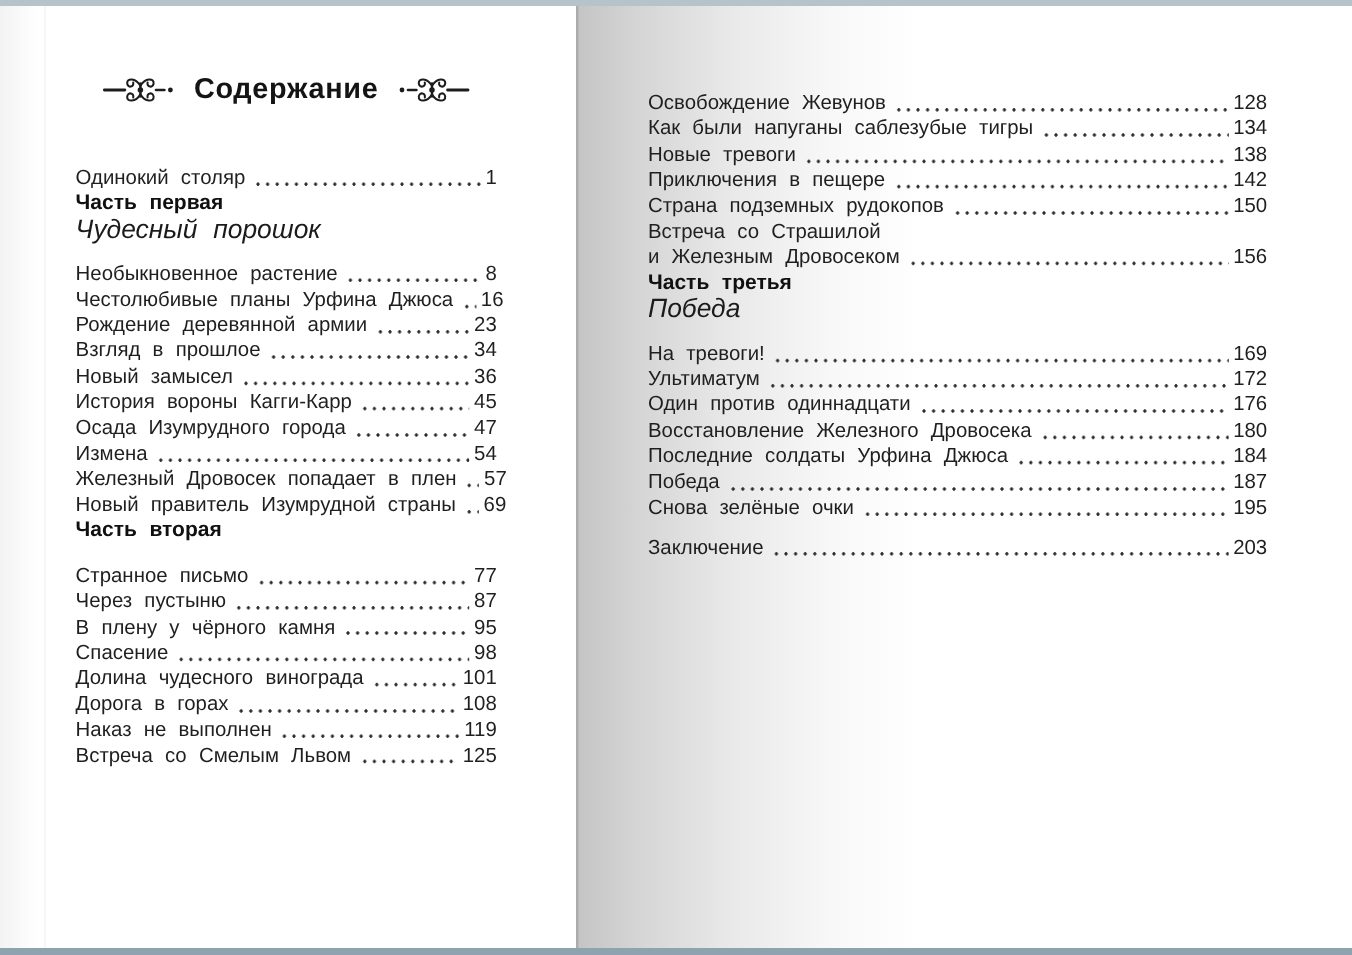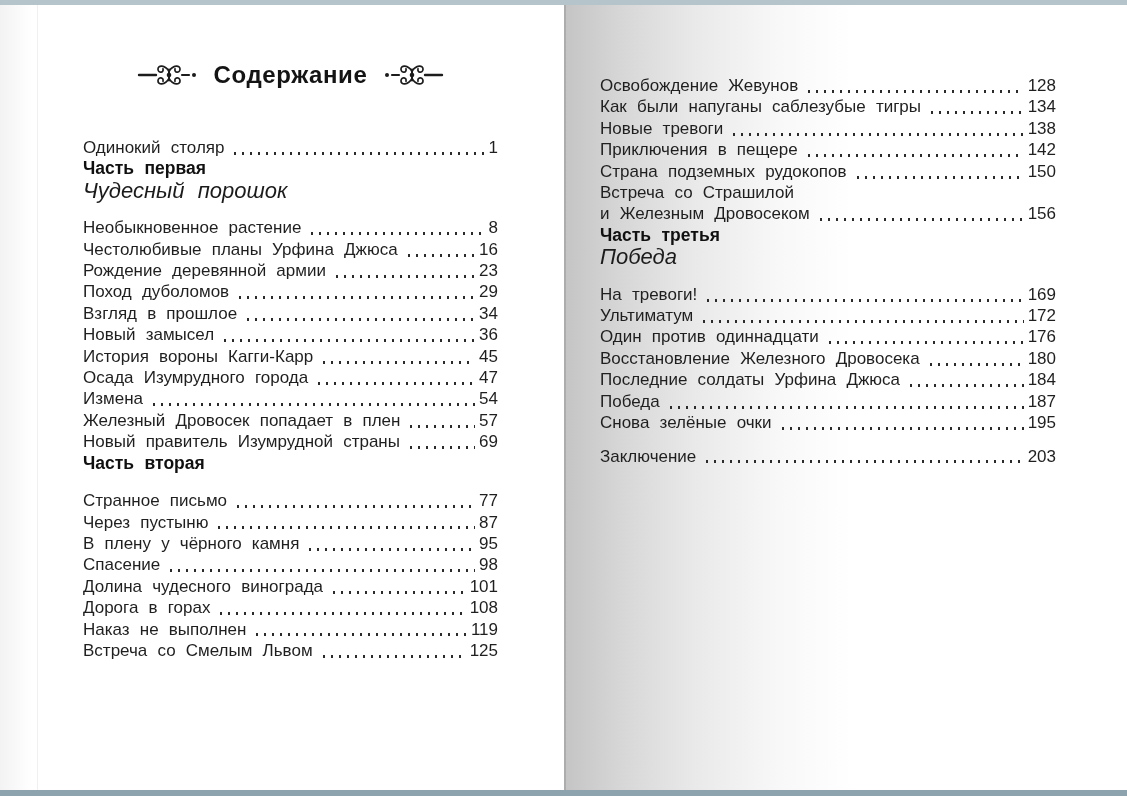--- a/index.html
+++ b/index.html
@@ -31,35 +31,35 @@
   .spread {
     position: absolute;
     top: 5px; bottom: 6px; left: 0; right: 0;
     display: flex;
   }
   .page {
     box-sizing: border-box;
     position: relative;
   }
   .page-left {
-    width: 564px;
-    padding: 48px 66px 0 83px;
+    width: 480px;
+    padding: 48px 66px 0 63px;
     background: linear-gradient(90deg, #f3f3f3 0px, #ffffff 32px, #ffffff 40px, #ffffff 100%);
   }
   
   .page-left::before {
     content: "";
     position: absolute;
     left: 37px; top: 0; bottom: 0;
     width: 1px;
     background: rgba(0,0,0,0.06);
   }
   .page-right {
     flex: 1;
-    padding: 70px 71px 0 36px;
+    padding: 70px 71px 0 60px;
     background: linear-gradient(90deg, #c4c4c4 0px, #d6d6d6 55px, #e9e9e9 130px, #f8f8f8 215px, #ffffff 290px);
   }
   
   .page-right::before {
     content: "";
     position: absolute;
     left: 0; top: 0; bottom: 0;
     width: 2px;
     background: rgba(0,0,0,0.12);
   }
@@ -177,25 +177,20 @@
             <span class="toc-text">Честолюбивые планы Урфина Джюса</span>
             <span class="leader"></span>
             <span class="toc-page">16</span>
           </div>
           <div class="toc-row">
             <span class="toc-text">Рождение деревянной армии</span>
             <span class="leader"></span>
             <span class="toc-page">23</span>
           </div>
           <div class="toc-row">
-            <span class="toc-text">Поход дуболомов</span>
-            <span class="leader"></span>
-            <span class="toc-page">29</span>
-          </div>
-          <div class="toc-row">
             <span class="toc-text">Взгляд в прошлое</span>
             <span class="leader"></span>
             <span class="toc-page">34</span>
           </div>
           <div class="toc-row">
             <span class="toc-text">Новый замысел</span>
             <span class="leader"></span>
             <span class="toc-page">36</span>
           </div>
           <div class="toc-row">

